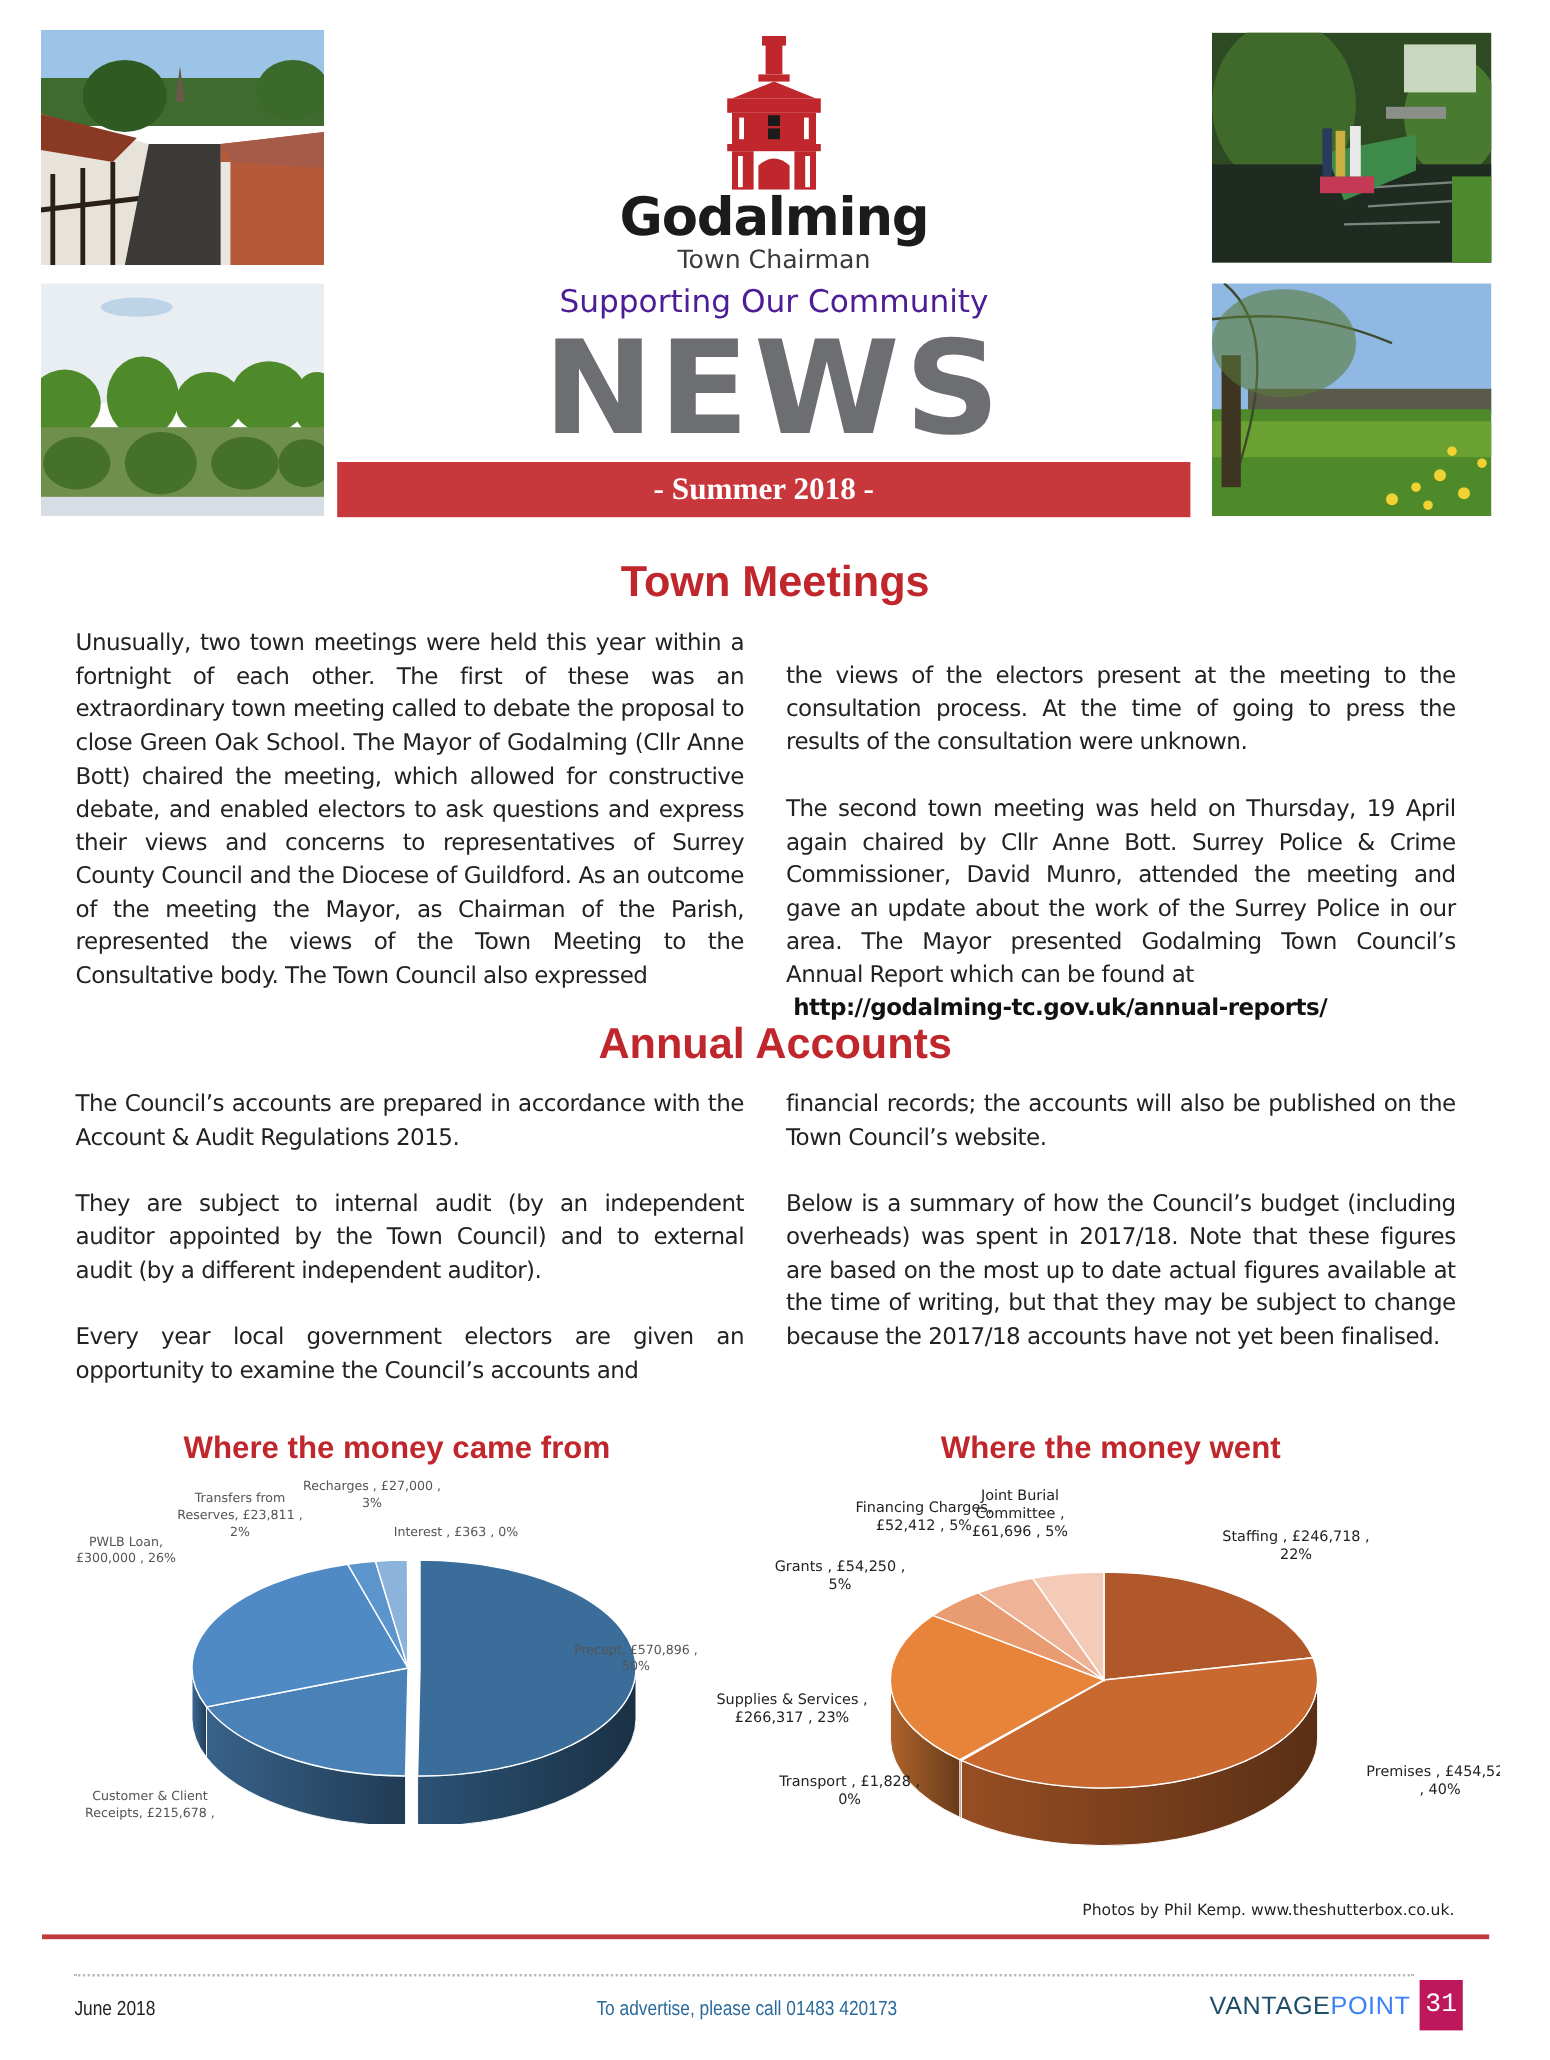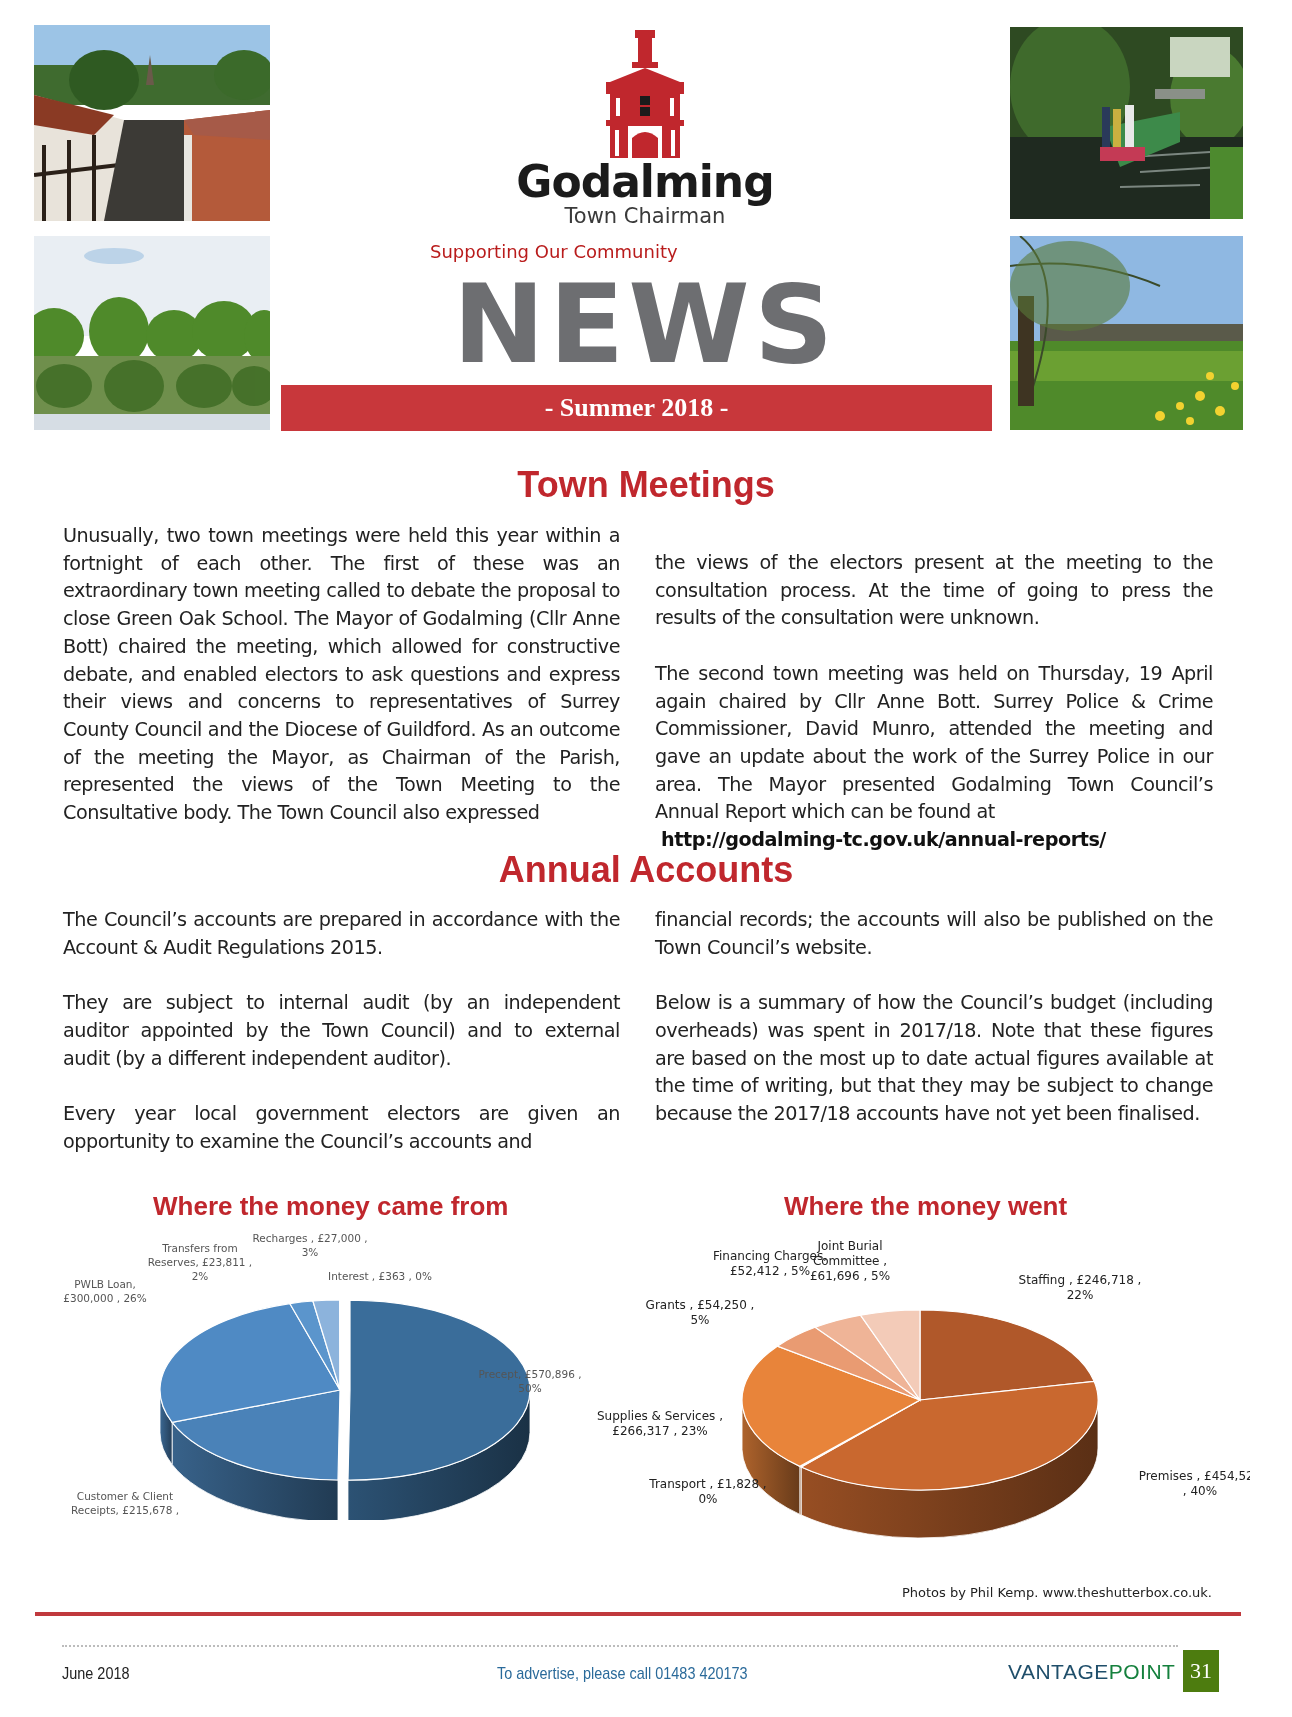--- a/index.html
+++ b/index.html
@@ -3,21 +3,21 @@
 <meta charset="utf-8">
 <style>
   html, body { margin:0; padding:0; background:#ffffff; }
   body { width:1292px; height:1717px; position:relative; overflow:hidden; font-family:"DejaVu Sans", sans-serif; color:#1a1a1a; }
   .photo { position:absolute; overflow:hidden; }
   .photo svg { display:block; width:100%; height:100%; }
 
   .logo-wrap { position:absolute; left:520px; top:30px; width:250px; text-align:center; }
   .brand { position:absolute; left:470px; top:158px; width:350px; text-align:center; font-family:"DejaVu Sans", sans-serif; font-size:44px; font-weight:bold; letter-spacing:-1px; color:#1b1b1b; line-height:48px; }
   .brand-sub { position:absolute; left:470px; top:204px; width:350px; text-align:center; font-family:"DejaVu Sans", sans-serif; font-size:21px; color:#3a3a3a; line-height:24px; }
-  .tagline { position:absolute; left:430px; top:238px; width:430px; text-align:left; font-family:"DejaVu Sans", sans-serif; font-size:18px; color:#b91c1c; line-height:28px; }
+  .tagline { position:absolute; left:430px; top:238px; width:430px; text-align:center; font-family:"DejaVu Sans", sans-serif; font-size:26px; color:#4c1d95; line-height:28px; }
   .news { position:absolute; left:440px; top:270px; width:410px; text-align:center; font-family:"DejaVu Sans", sans-serif; font-weight:900; font-size:108px; line-height:110px; color:#6d6e71; letter-spacing:4px; transform:scaleX(1.02); }
   .banner { position:absolute; left:281px; top:385px; width:711px; height:46px; background:#c8373b; color:#fff; text-align:center; font-family:Liberation Serif, serif; font-weight:bold; font-size:26px; line-height:46px; }
 
   .h-section { position:absolute; left:0; width:1292px; text-align:center; font-family:"Liberation Sans", sans-serif; font-weight:bold; font-size:36px; color:#c0272d; line-height:40px; }
 
   .col { position:absolute; font-family:"DejaVu Sans", sans-serif; font-size:19.2px; line-height:27.7px; text-align:justify; color:#222; letter-spacing:-0.45px; }
   .col p { margin:0; }
   .col p + p { margin-top:27.7px; }
   .url { font-weight:bold; color:#111; display:block; text-align:left; padding-left:6px; }
 
@@ -26,22 +26,22 @@
   .lbl { font-family:"DejaVu Sans", sans-serif; font-size:10.5px; fill:#555; }
   .lbl2 { font-family:"DejaVu Sans", sans-serif; font-size:12px; fill:#222; }
 
   .credit { position:absolute; right:80px; top:1585px; font-family:"DejaVu Sans", sans-serif; font-size:13px; color:#222; }
   .rule-red { position:absolute; left:35px; top:1612px; width:1206px; height:4px; background:#c0393d; }
   .rule-dots { position:absolute; left:62px; top:1645px; width:1116px; border-top:2px dotted #bcbcbc; }
   .foot-date { position:absolute; left:62px; top:1664px; font-family:"Liberation Sans", sans-serif; font-size:17px; color:#222; transform:scaleX(0.85); transform-origin:left; }
   .foot-ad { position:absolute; left:497px; top:1664px; font-family:"Liberation Sans", sans-serif; font-size:17px; color:#2a6a9a; transform:scaleX(0.85); transform-origin:left; }
   .foot-brand { position:absolute; left:1008px; top:1660px; font-family:"Liberation Sans", sans-serif; font-size:21px; letter-spacing:0.5px; }
   .foot-brand .v { color:#1f4e6a; }
-  .foot-brand .p { color:#15803d; font-weight:normal; }
-  .page-no { position:absolute; left:1183px; top:1650px; width:36px; height:42px; background:#4d7c0f; color:#fff; font-family:Liberation Serif, serif; font-size:22px; line-height:42px; text-align:center; }
+  .foot-brand .p { color:#3b82f6; font-weight:normal; }
+  .page-no { position:absolute; left:1183px; top:1650px; width:36px; height:42px; background:#be185d; color:#fff; font-family:Liberation Mono, monospace; font-size:22px; line-height:42px; text-align:center; }
 </style>
 </head>
 <body>
 
 <div class="photo" style="left:34px;top:25px;width:236px;height:196px;">
   <svg viewBox="0 0 236 196" preserveAspectRatio="none">
     <rect width="236" height="70" fill="#9cc4e6"></rect>
     <rect y="40" width="236" height="40" fill="#3f6b2f"></rect>
     <ellipse cx="70" cy="55" rx="35" ry="30" fill="#2f5a22"></ellipse>
     <ellipse cx="210" cy="50" rx="30" ry="25" fill="#3b6a2a"></ellipse>

